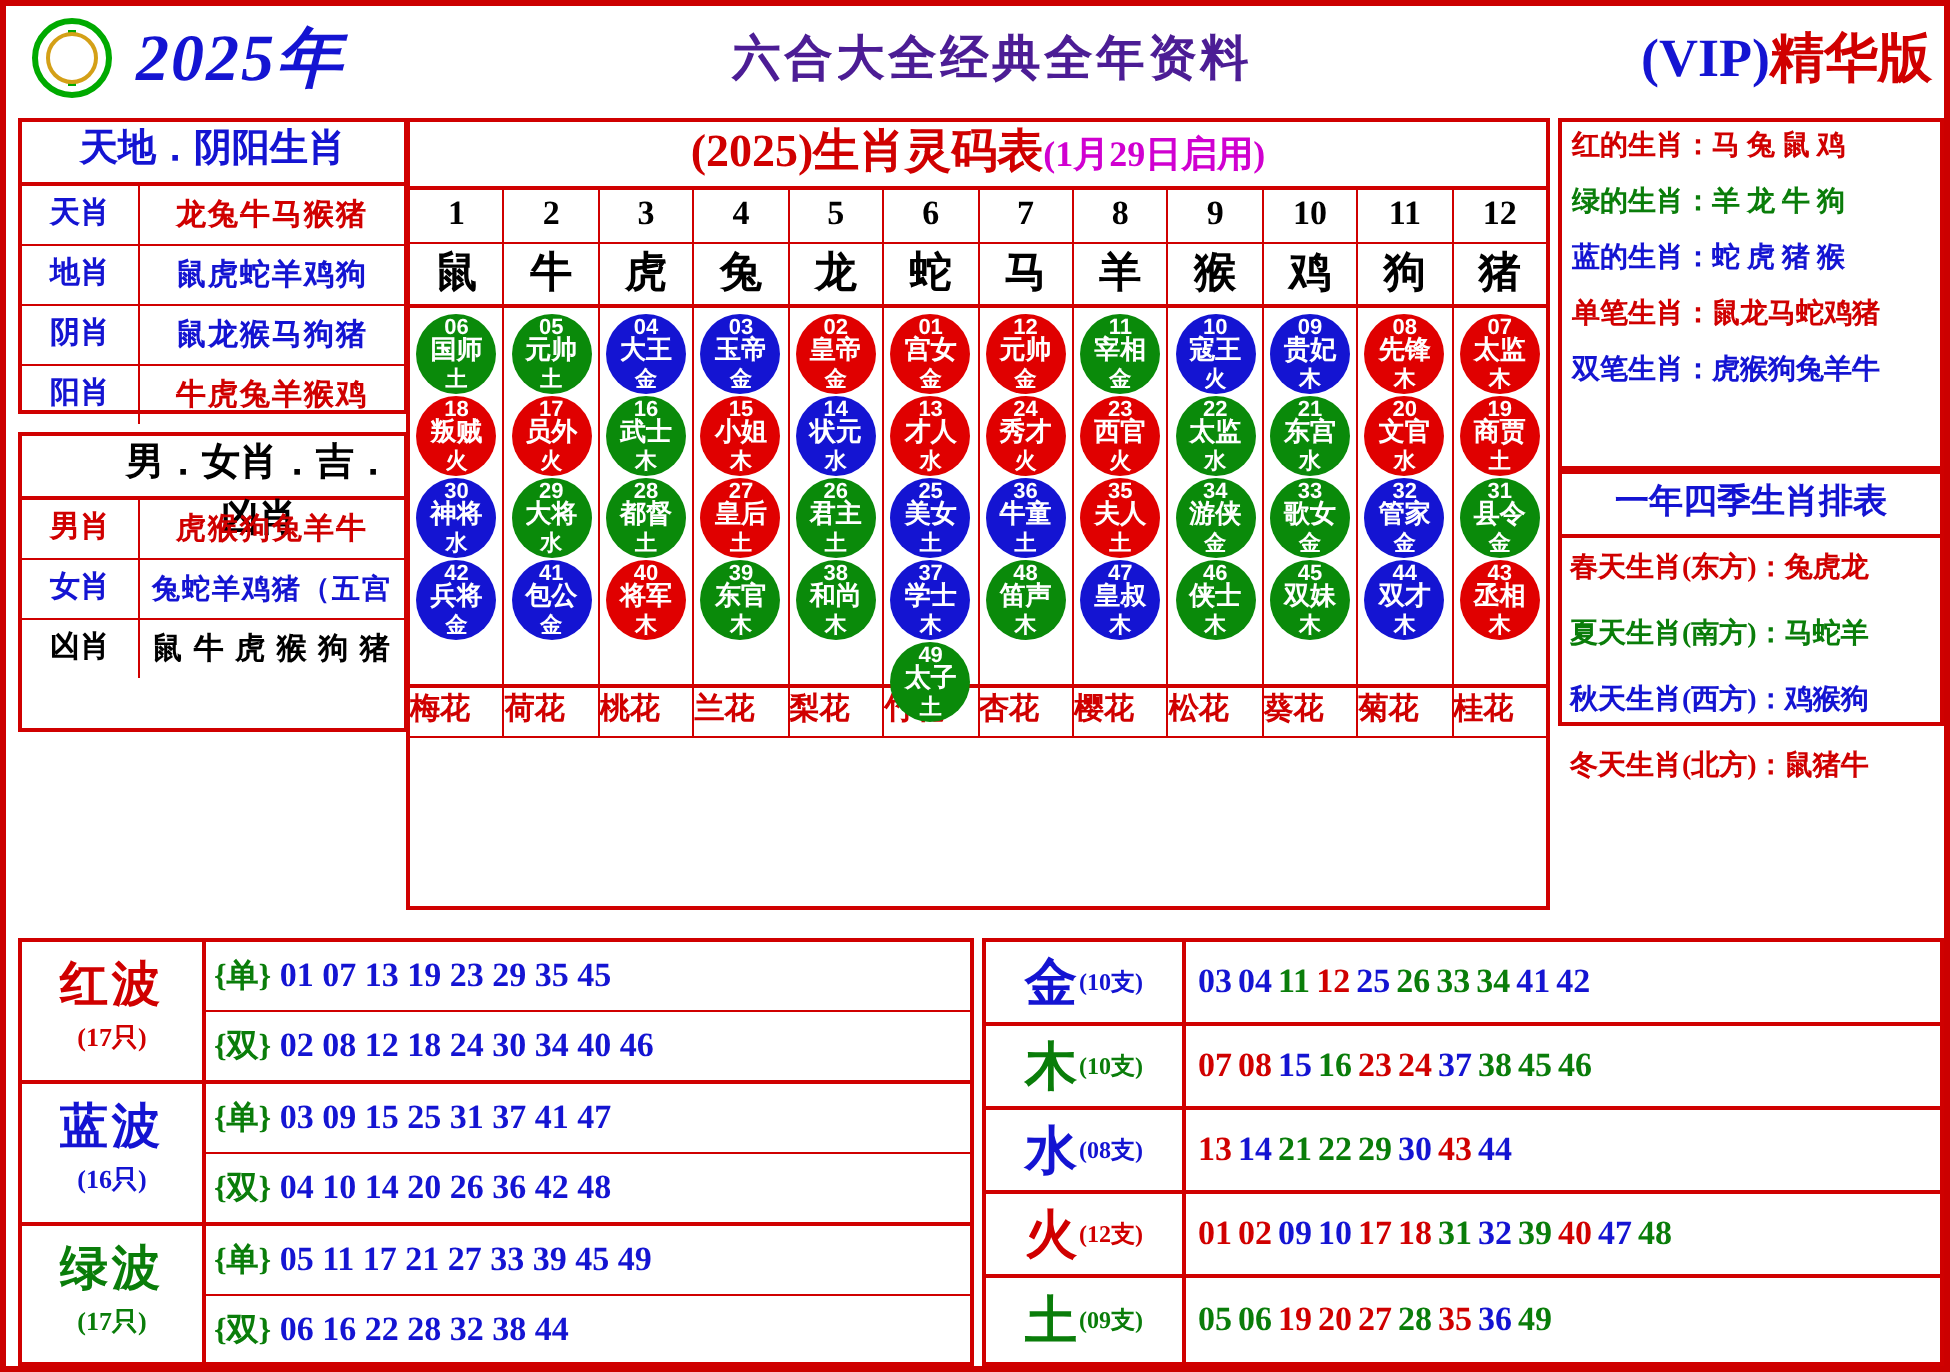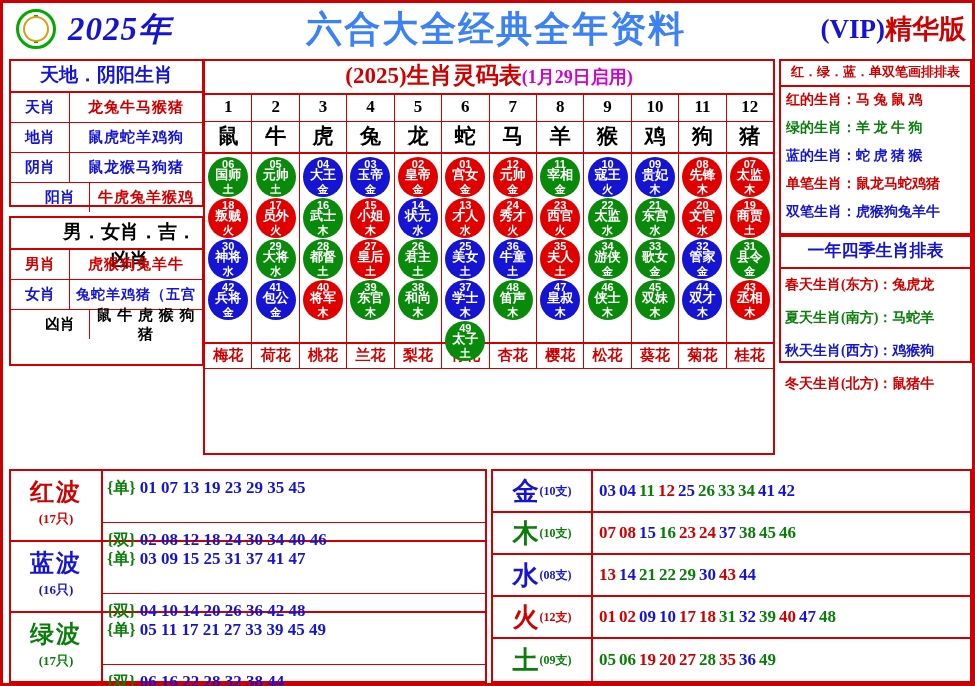--- a/index.html
+++ b/index.html
@@ -7,37 +7,37 @@
   .page{position:relative;width:975px;height:686px;box-sizing:border-box;border:3px solid #c00;background:#fff;}
 
   
   .header{position:absolute;left:3px;top:0px;width:966px;height:52px;display:flex;align-items:center;}
   .logo{width:56px;height:44px;margin-left:4px;flex:none;position:relative;}
   .logo .circ{position:absolute;left:6px;top:2px;width:40px;height:40px;border-radius:50%;border:3px solid #0a0;box-sizing:border-box;}
   .logo .inner{position:absolute;left:13px;top:9px;width:26px;height:26px;border-radius:50%;border:2px solid #d4a017;box-sizing:border-box;background:#fff;}
   .logo .bar{position:absolute;left:14px;top:20px;width:24px;height:4px;background:#0a0;}
   .logo .stem{position:absolute;left:24px;top:8px;width:4px;height:28px;background:#0a0;}
   .year{font-size:33px;font-weight:bold;color:#1414d2;font-style:italic;font-family:"Liberation Serif",serif;letter-spacing:1px;margin-left:2px;}
-  .bigtitle{flex:1;text-align:center;font-size:36px;font-weight:bold;color:#3b82f6;font-family:"Liberation Serif",serif;letter-spacing:2px;}
+  .bigtitle{flex:1;text-align:center;font-size:24px;font-weight:bold;color:#4c1d95;font-family:"Liberation Serif",serif;letter-spacing:2px;}
   .vip{font-size:27px;font-weight:bold;font-family:"Liberation Serif",serif;margin-right:6px;}
   .vip .v{color:#1414d2;}
   .vip .j{color:#d00000;}
 
   
   .col-left{position:absolute;left:6px;top:56px;width:195px;}
   .col-mid{position:absolute;left:200px;top:56px;width:572px;}
   .col-right{position:absolute;left:776px;top:56px;width:193px;}
 
   .boxed{border:2px solid #d00000;box-sizing:border-box;}
   .hdr-cn{text-align:center;font-weight:bold;font-family:"Liberation Serif",serif;}
 
   
   .lp-title{height:30px;line-height:28px;font-size:19px;color:#1414d2;border-bottom:2px solid #d00000;}
   .lrow{display:flex;align-items:center;height:29px;border-bottom:1px solid #d00000;font-family:"Liberation Serif",serif;}
-  .lrow:last-child{border-bottom:none;padding-left:20px;}
+  .lrow:last-child{border-bottom:none;}
   .lrow .k{width:58px;text-align:center;font-size:15px;font-weight:bold;border-right:1px solid #d00000;height:100%;line-height:28px;}
   .lrow .v{flex:1;text-align:center;font-size:15px;font-weight:bold;letter-spacing:1px;}
   .blue{color:#1414d2;} .red{color:#d00000;} .green{color:#0a7d0a;} .black{color:#000;}
 
   
   .mid-title{height:32px;line-height:30px;text-align:center;font-size:23px;font-weight:bold;font-family:"Liberation Serif",serif;border-bottom:2px solid #d00000;}
   .mid-title .t1{color:#d00000;}
   .mid-title .t2{color:#d000d0;font-size:18px;}
 
   .numrow,.zodrow{display:flex;}
@@ -49,21 +49,21 @@
   .ballgrid{display:flex;}
   .ballcol{flex:1;border-right:1px solid #d00000;box-sizing:border-box;padding:2px 0;}
   .ballcol:last-child{border-right:none;}
   .ball{width:40px;height:40px;border-radius:50%;margin:1px auto;position:relative;color:#fff;}
   .ball .n{position:absolute;top:1px;left:0;width:100%;text-align:center;font-size:11px;font-weight:bold;font-family:"Liberation Sans",sans-serif;}
   .ball .z{position:absolute;top:11px;left:0;width:100%;text-align:center;font-size:13px;font-weight:bold;font-family:"Liberation Serif",serif;line-height:13px;}
   .ball .e{position:absolute;top:25px;left:0;width:100%;text-align:center;font-size:11px;font-weight:bold;font-family:"Liberation Serif",serif;}
   .b-red{background:#e00000;} .b-blue{background:#1414d2;} .b-green{background:#0a8a0a;}
 
   .flowerrow,.rngrow,.elemrow{display:flex;}
-  .flowerrow div,.rngrow div,.elemrow div{flex:1;text-align:center;border-right:1px solid #d00000;box-sizing:border-box;font-family:"Liberation Serif",serif;}
+  .flowerrow div,.rngrow div,.elemrow div{flex:1;border-right:1px solid #d00000;box-sizing:border-box;font-family:"Liberation Serif",serif;}
   .flowerrow div:last-child,.rngrow div:last-child,.elemrow div:last-child{border-right:none;}
   .flowerrow{height:24px;line-height:22px;font-size:15px;font-weight:bold;color:#d00000;border-top:2px solid #d00000;border-bottom:1px solid #d00000;}
   .rngrow{height:24px;line-height:22px;font-size:13px;font-weight:bold;color:#000;border-bottom:1px solid #d00000;}
   .elemrow{height:25px;line-height:23px;font-size:15px;font-weight:bold;color:#000;}
 
   
   .rp-title{height:24px;line-height:22px;font-size:13px;font-weight:bold;text-align:center;border-bottom:2px solid #d00000;font-family:"Liberation Serif",serif;}
   .rrow{height:27px;line-height:26px;font-size:14px;font-weight:bold;padding-left:5px;font-family:"Liberation Serif",serif;border-bottom:1px solid transparent;}
   .rp2-title{height:30px;line-height:28px;font-size:17px;font-weight:bold;text-align:center;color:#1414d2;border-bottom:2px solid #d00000;font-family:"Liberation Serif",serif;}
   .rrow2{height:33px;line-height:32px;font-size:14px;font-weight:bold;padding-left:4px;font-family:"Liberation Serif",serif;}
@@ -72,21 +72,21 @@
   .bottom-left{position:absolute;left:6px;top:466px;width:478px;height:214px;}
   .bottom-right{position:absolute;left:488px;top:466px;width:481px;height:214px;}
 
   .wave{display:flex;height:71px;border-bottom:2px solid #d00000;box-sizing:border-box;}
   .wave:last-child{border-bottom:none;}
   .wname{width:92px;border-right:2px solid #d00000;box-sizing:border-box;text-align:center;}
   .wname .nm{font-size:24px;font-weight:bold;font-family:"Liberation Serif",serif;margin-top:5px;letter-spacing:2px;}
   .wname .ct{font-size:13px;font-weight:bold;font-family:"Liberation Serif",serif;margin-top:2px;}
   .wnums{flex:1;}
   .wline{height:35px;line-height:34px;font-size:17px;font-weight:bold;font-family:"Liberation Serif",serif;padding-left:4px;box-sizing:border-box;white-space:nowrap;}
-  .wline.top{border-bottom:1px solid #d00000;height:52px;}
+  .wline.top{border-bottom:1px solid #d00000;height:35px;}
   .tag{font-size:16px;}
 
   .elem{display:flex;height:42px;border-bottom:2px solid #d00000;box-sizing:border-box;align-items:center;}
   .elem:last-child{border-bottom:none;}
   .ename{width:100px;border-right:2px solid #d00000;box-sizing:border-box;height:100%;display:flex;align-items:center;justify-content:center;}
   .ename .c{font-size:26px;font-weight:bold;font-family:"Liberation Serif",serif;}
   .ename .s{font-size:12px;font-weight:bold;font-family:"Liberation Serif",serif;margin-left:1px;}
   .enums{flex:1;font-size:17px;font-weight:bold;font-family:"Liberation Serif",serif;padding-left:6px;white-space:nowrap;}
   .enums span{margin-right:3px;}
 </style>
@@ -468,21 +468,20 @@
       <div>葵花</div>
       <div>菊花</div>
       <div>桂花</div>
     </div>
 
 
   </div>
 
   <div class="col-right">
     <div class="boxed" style="height:176px;">
-      <div class="rp-title red">红．绿．蓝．单双笔画排排表</div>
       <div class="rrow red">红的生肖：马 兔 鼠 鸡</div>
       <div class="rrow green">绿的生肖：羊 龙 牛 狗</div>
       <div class="rrow blue">蓝的生肖：蛇 虎 猪 猴</div>
       <div class="rrow red">单笔生肖：鼠龙马蛇鸡猪</div>
       <div class="rrow blue">双笔生肖：虎猴狗兔羊牛</div>
     </div>
 
     <div class="boxed" style="height:128px;">
       <div class="rp2-title">一年四季生肖排表</div>
       <div class="rrow2 red">春天生肖(东方)：兔虎龙</div>

